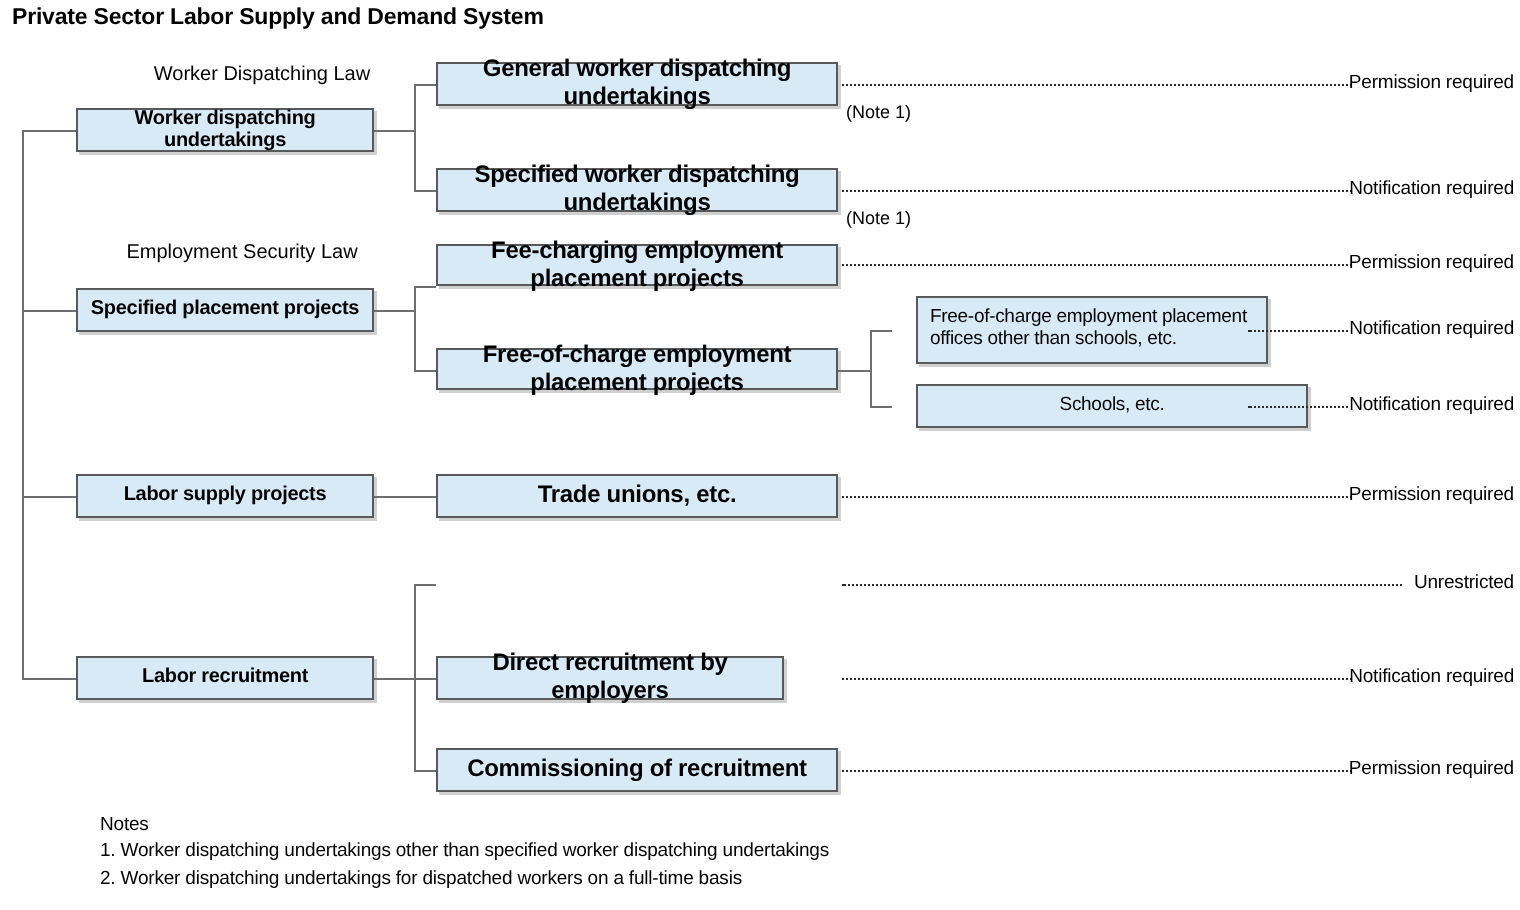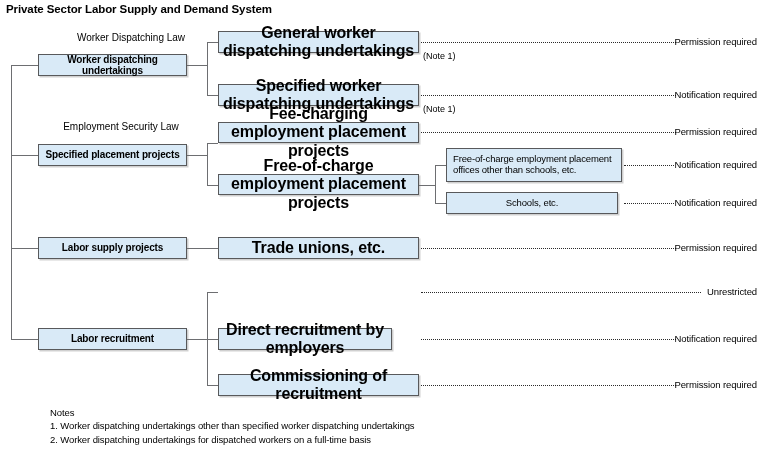--- a/index.html
+++ b/index.html
@@ -52,22 +52,22 @@
     align-items: center;
     justify-content: center;
     text-align: center;
     font-size: 10px;
     font-weight: bold;
     line-height: 1.15;
     padding: 0 3px;
     letter-spacing: -0.15px;
   }
   .node.lvl1 { font-size: 10px; }
-  .node.lvl2 { font-size: 16px; }
-  .node.lvl3 { font-size: 9.5px; font-weight: normal; }
+  .node.lvl2 { font-size: 12px; }
+  .node.lvl3 { font-size: 9.5px; font-weight: normal; margin-left: 12px; }
   .node.lvl3.multiline {
     justify-content: flex-start;
     text-align: left;
     padding-left: 6px;
   }
 
   
   .hline {
     position: absolute;
     height: 0;
@@ -169,21 +169,21 @@
   <div class="hline" style="left:419px; top:185px; width:16px;"></div>
   <div class="vline" style="left:435px; top:165px; height:38px;"></div>
   <div class="hline" style="left:435px; top:165px; width:11px;"></div>
   <div class="hline" style="left:435px; top:203px; width:11px;"></div>
 
   <div class="node lvl3 multiline" style="left:446px; top:148px; width:176px; height:34px;">Free-of-charge employment placement offices other than schools, etc.</div>
 
   <div class="leader" style="left:624px; top:165px; width:50px;"></div>
   <div class="status" style="left:597px; top:159px; width:160px;">Notification required</div>
 
-  <div class="node lvl3" style="left:446px; top:192px; width:172px; height:22px;">Schools, etc.</div>
+  <div class="node lvl3" style="left:446px; top:192px; width:196px; height:22px;">Schools, etc.</div>
 
   <div class="leader" style="left:624px; top:203px; width:50px;"></div>
   <div class="status" style="left:597px; top:197px; width:160px;">Notification required</div>
 
   <div class="hline" style="left:11px; top:248px; width:27px;"></div>
 
   <div class="node lvl1" style="left:38px; top:237px; width:149px; height:22px;">Labor supply projects</div>
 
   <div class="hline" style="left:187px; top:248px; width:31px;"></div>
 

